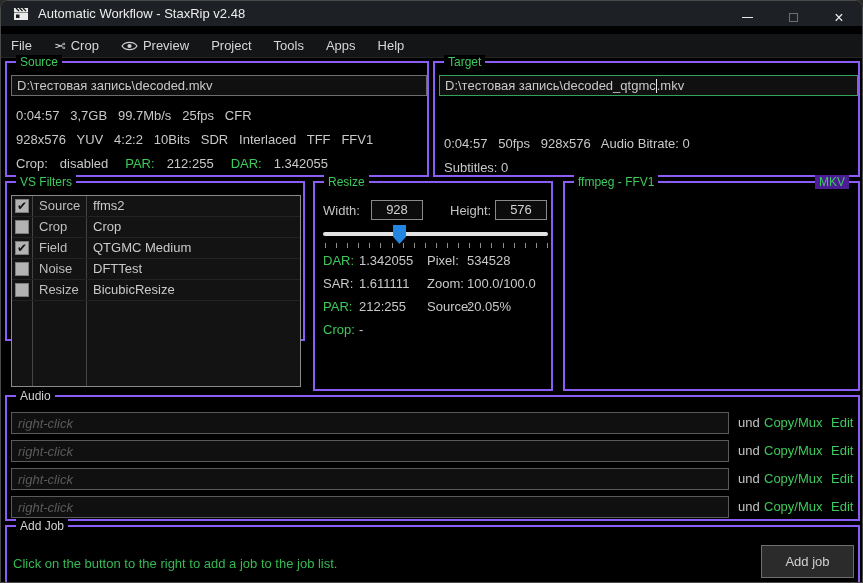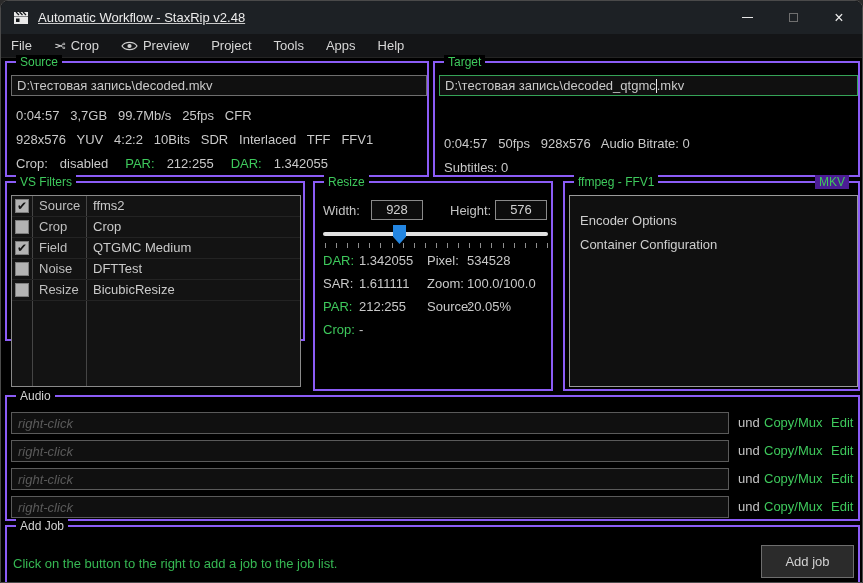--- a/index.html
+++ b/index.html
@@ -4,21 +4,21 @@
 <style>
   * { margin:0; padding:0; box-sizing:border-box; }
   html,body { background:#2a2a2a; }
   body { font-family:"Liberation Sans", sans-serif; }
   .window {
     position:relative; width:863px; height:583px; background:#000;
     border:1px solid #4a4a4a; border-radius:8px 8px 0 0; overflow:hidden;
     color:#c9c9c9; font-size:13px;
   }
   
-  .titlebar { position:absolute; left:0; top:0; width:100%; height:33px; background:#1d2125; display:flex; align-items:center;text-decoration:underline; }
+  .titlebar { position:absolute; left:0; top:0; width:100%; height:25px; background:#1d2125; display:flex; align-items:center; }
   .app-icon { margin-left:12px; width:16px; height:16px; display:inline-block; }
   .win-title { margin-left:9px; color:#ececec; font-size:13px; }
   .win-controls { position:absolute; right:0; top:0; height:33px; display:flex; }
   .win-btn { width:46px; height:33px; display:flex; align-items:center; justify-content:center; cursor:default; }
   .glyph-min { width:11px; height:1px; background:#e6e6e6; display:block; }
   .glyph-max { width:9px; height:9px; border:1px solid #6f6f6f; display:block; }
   .glyph-close { color:#ededed; font-size:16px; line-height:16px; }
   
   .menubar { position:absolute; left:0; top:33px; width:100%; height:24px; background:#141517; display:flex; align-items:center; gap:22px; padding-left:10px; color:#d6d6d6; border-bottom:1px solid #242424; }
   .menu-item { display:flex; align-items:center; gap:5px; }
@@ -238,24 +238,20 @@
     </div>
     <div class="rz-row" style="top:139px;">
       <span class="rz-l1 green">Crop:</span>
       <span class="rz-v1">-</span>
     </div>
   </div>
 
   <div class="groupbox" style="left:562px; top:180px; width:297px; height:210px;">
     <span class="gb-title green">ffmpeg - FFV1</span>
     <span class="gb-title-right">MKV</span>
-    <div class="enc-box">
-      <span class="enc-item" style="top:17px;">Encoder Options</span>
-      <span class="enc-item" style="top:41px;">Container Configuration</span>
-    </div>
   </div>
 
   <div class="groupbox" style="left:4px; top:394px; width:855px; height:126px;">
     <span class="gb-title gray">Audio</span>
 
     <div class="audio-row-field" style="top:15px;">
         <span>right-click</span>
       </div>
     <span class="aud-lang" style="top:18px;">und</span>
     <span class="aud-link" style="left:757px; top:18px;">Copy/Mux</span>

